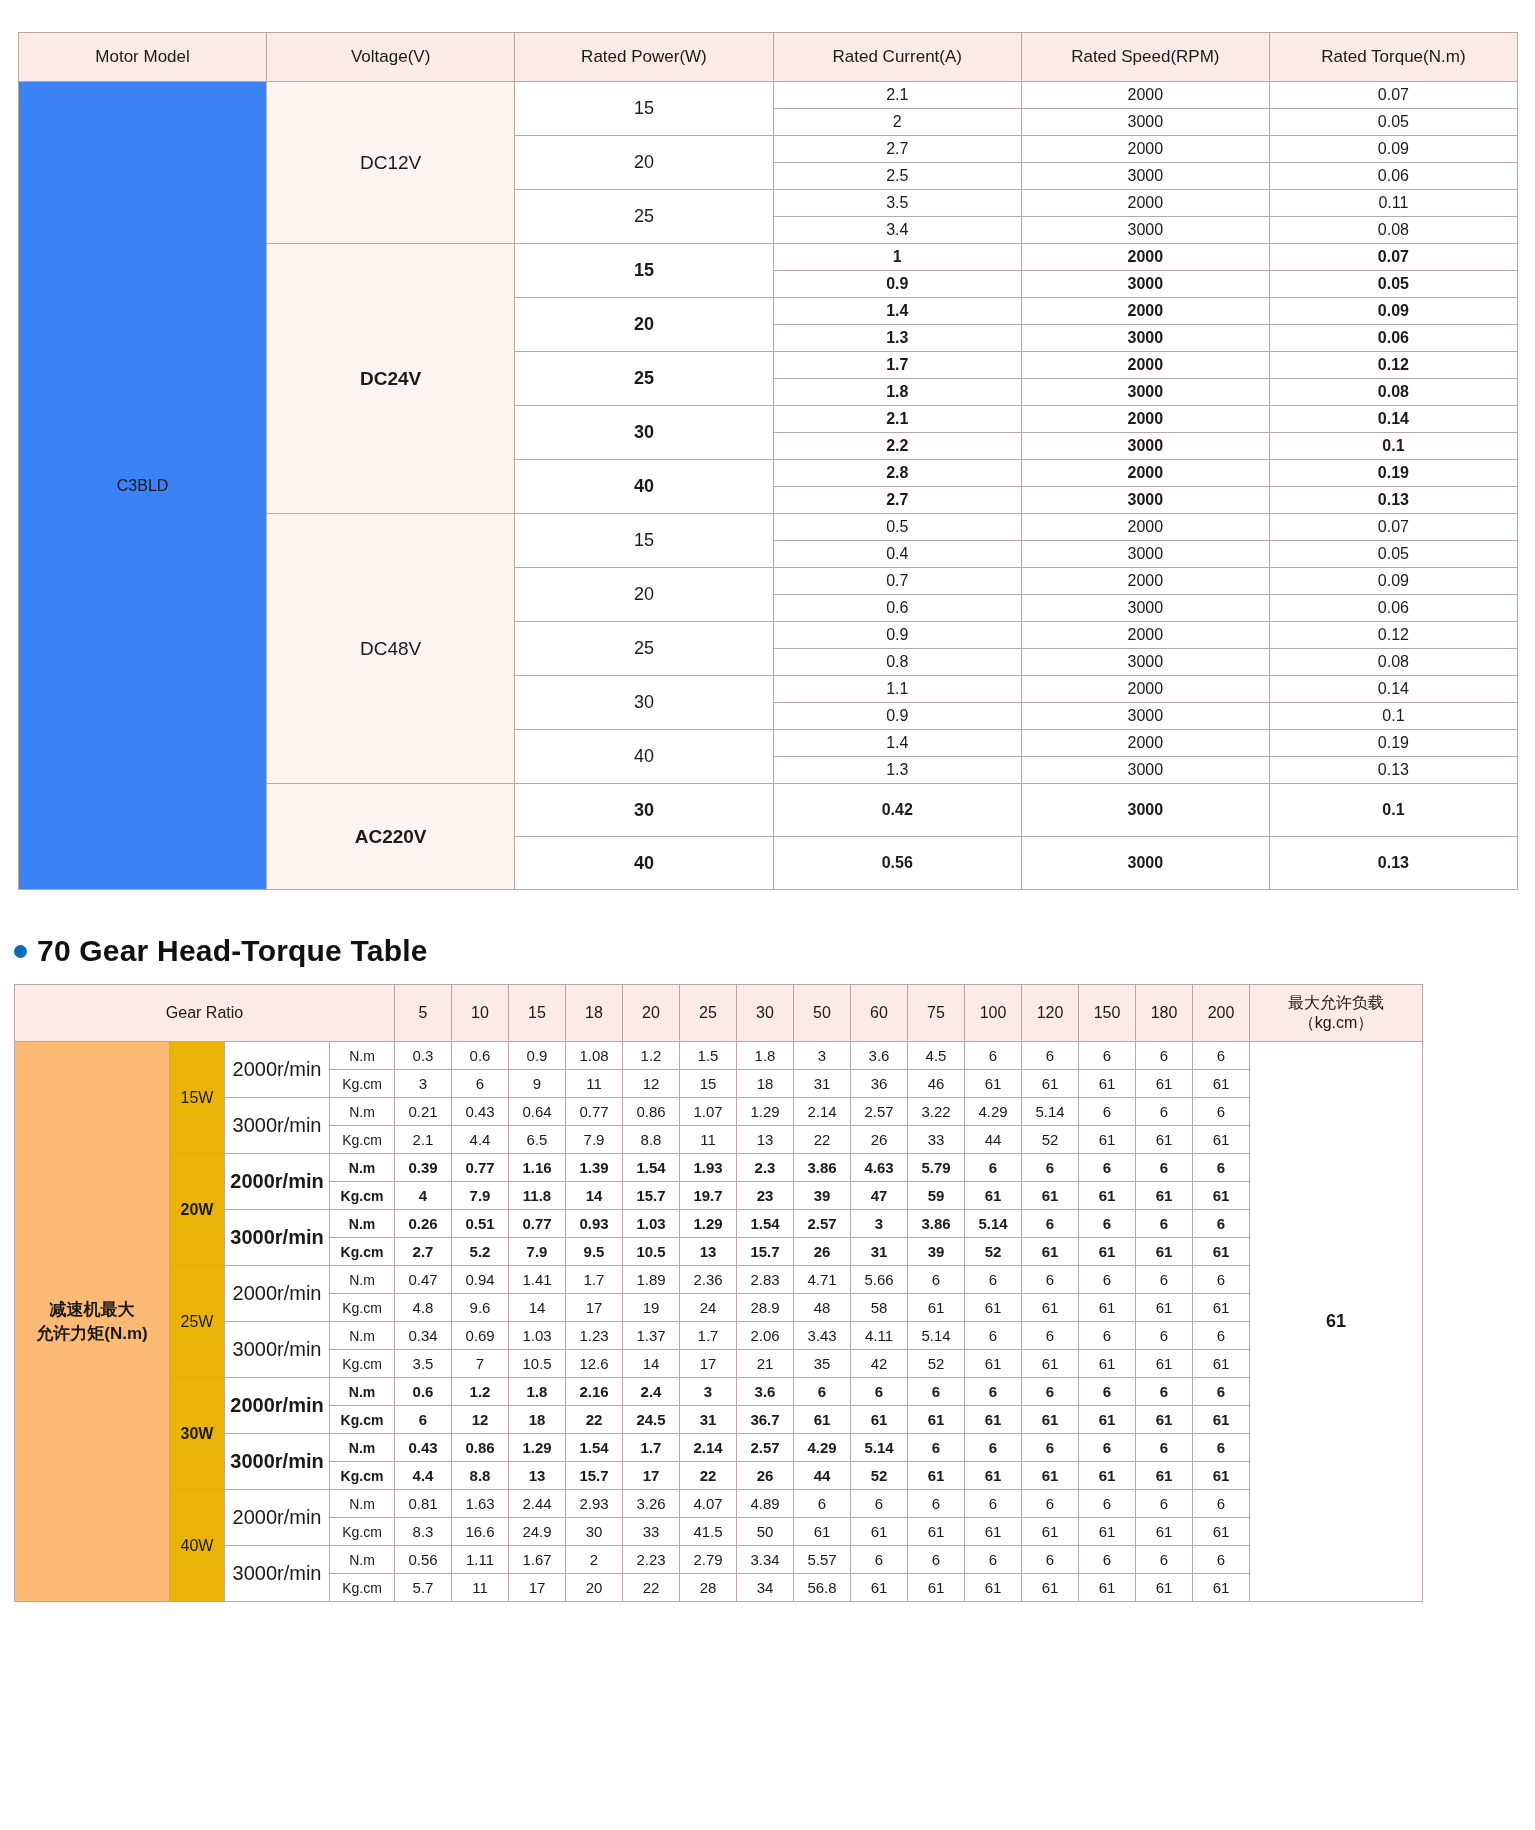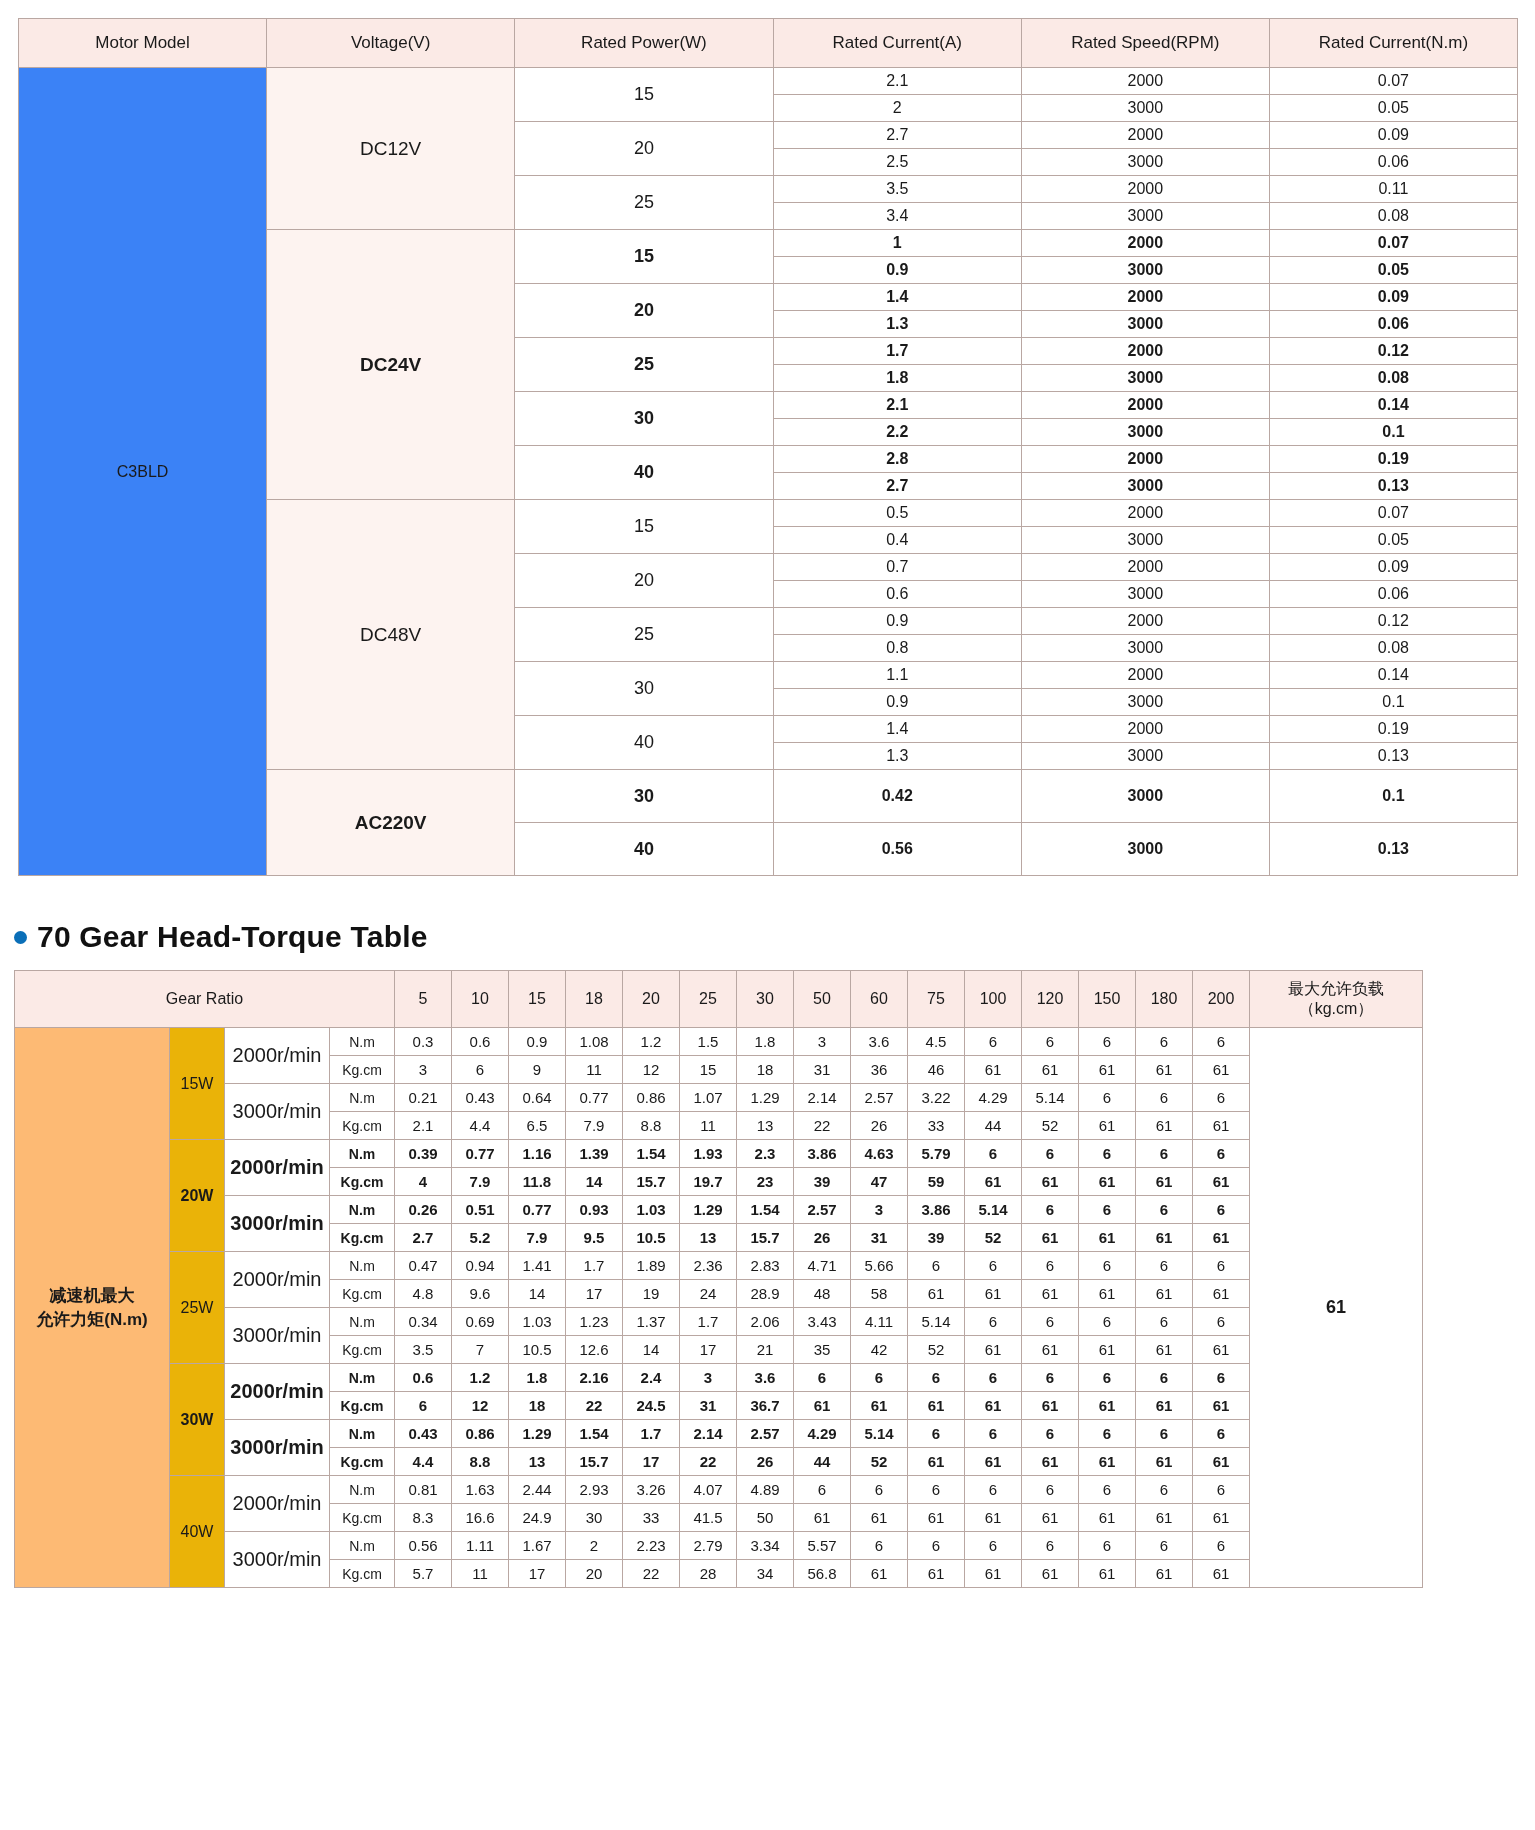--- a/index.html
+++ b/index.html
@@ -41,21 +41,21 @@
   }
   #heading-1 {
     margin: 4px 0 0 22px;
   }
   #heading-2 {
     margin: 44px 0 0 14px;
   }
 
   
   .tbl-wrap-1 {
-    margin: 18px 0 0 18px;
+    margin: 32px 0 0 18px;
     width: 1188px;
   }
   table.motor {
     border-collapse: collapse;
     table-layout: fixed;
     width: 1500px;
     font-size: 16px;
   }
   table.motor th, table.motor td {
     border: 1px solid #b9a7a2;
@@ -162,21 +162,21 @@
         <col style="width:213px">
         <col style="width:213px">
       </colgroup>
       <thead>
         <tr>
           <th>Motor Model</th>
           <th>Voltage(V)</th>
           <th>Rated Power(W)</th>
           <th>Rated Current(A)</th>
           <th>Rated Speed(RPM)</th>
-          <th>Rated Current(N.m)</th>
+          <th>Rated Torque(N.m)</th>
         </tr>
       </thead>
       <tbody id="motor-body">
           <tr>
             <td class="model" rowspan="28">C3BLD</td>
             <td class="voltage" rowspan="6">DC12V</td>
             <td class="power" rowspan="2">15</td>
             <td class="val">2.1</td>
             <td class="val">2000</td>
             <td class="val">0.07</td>

